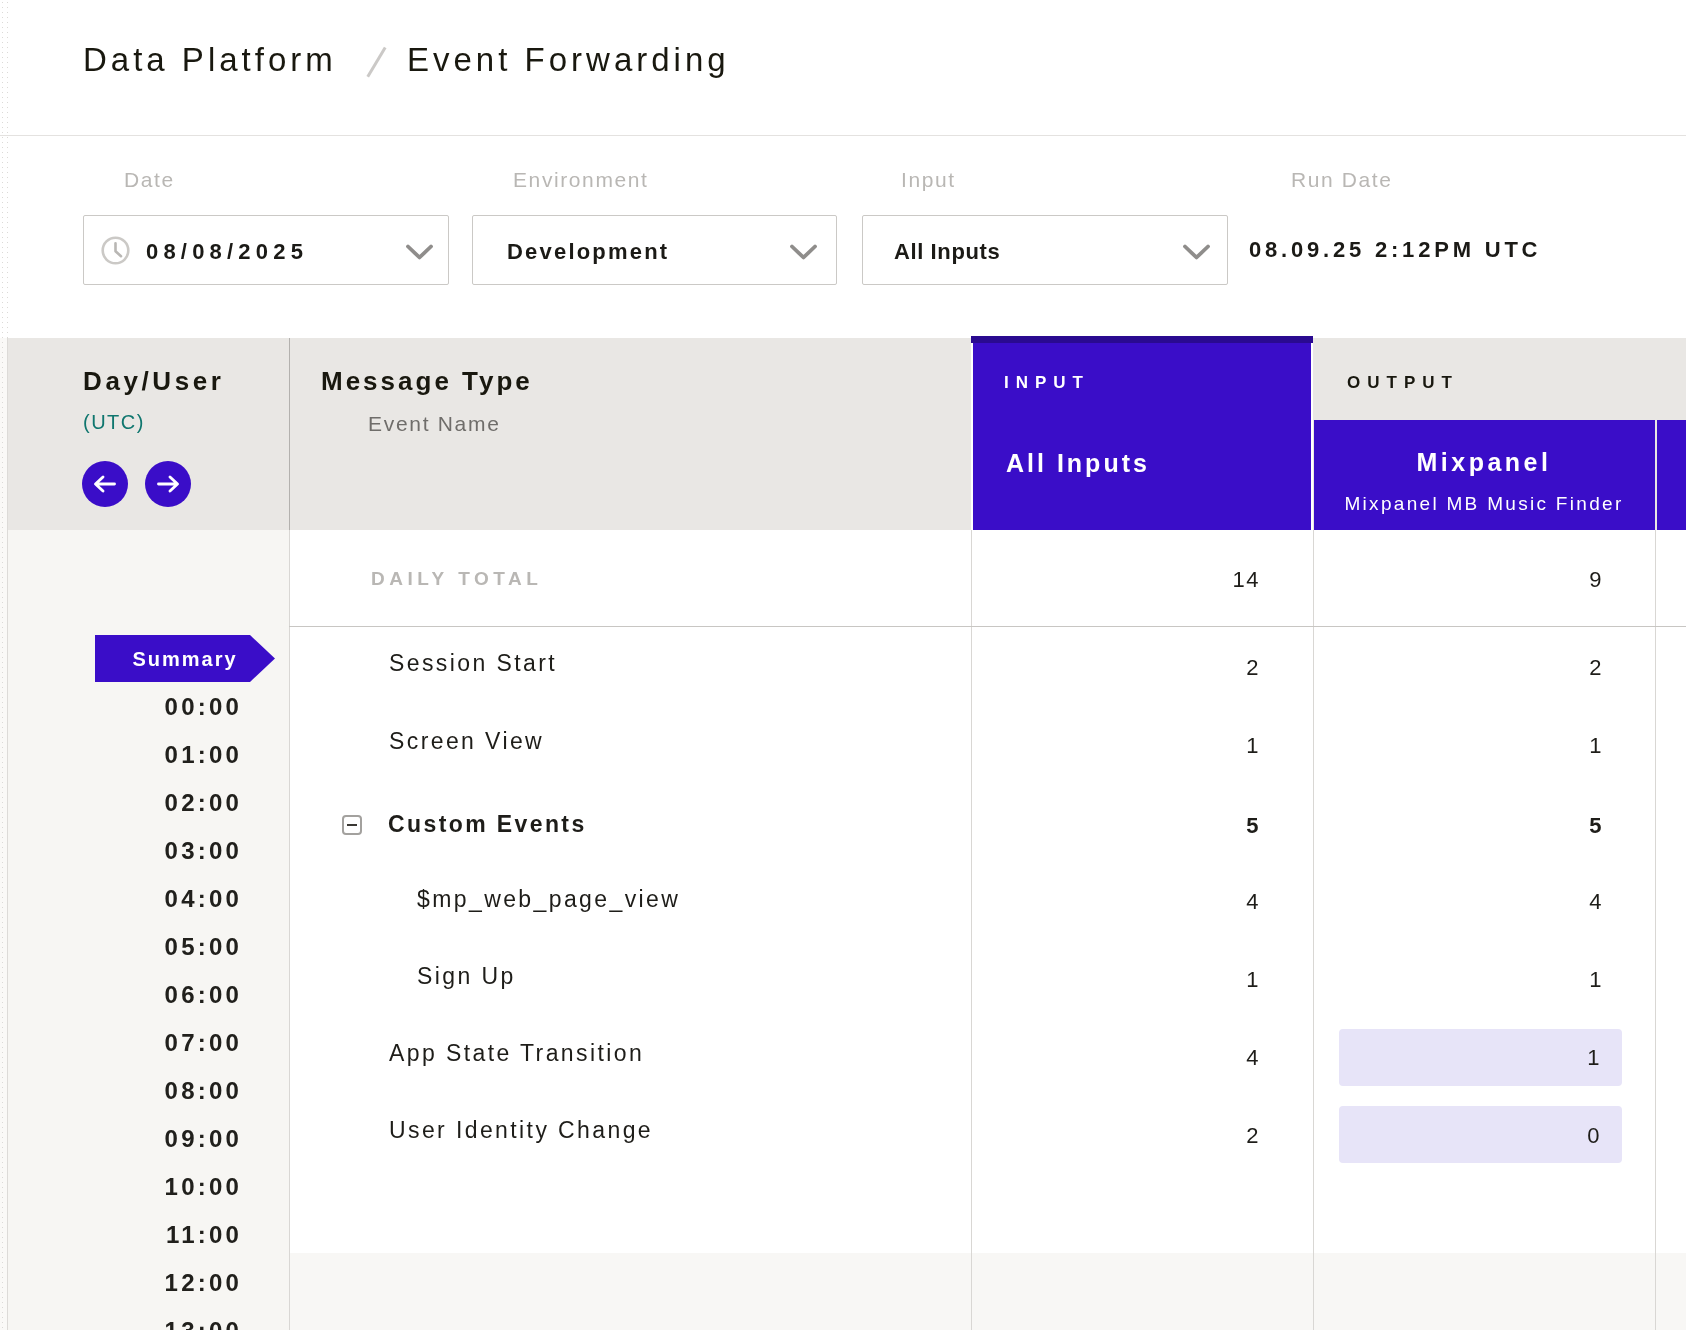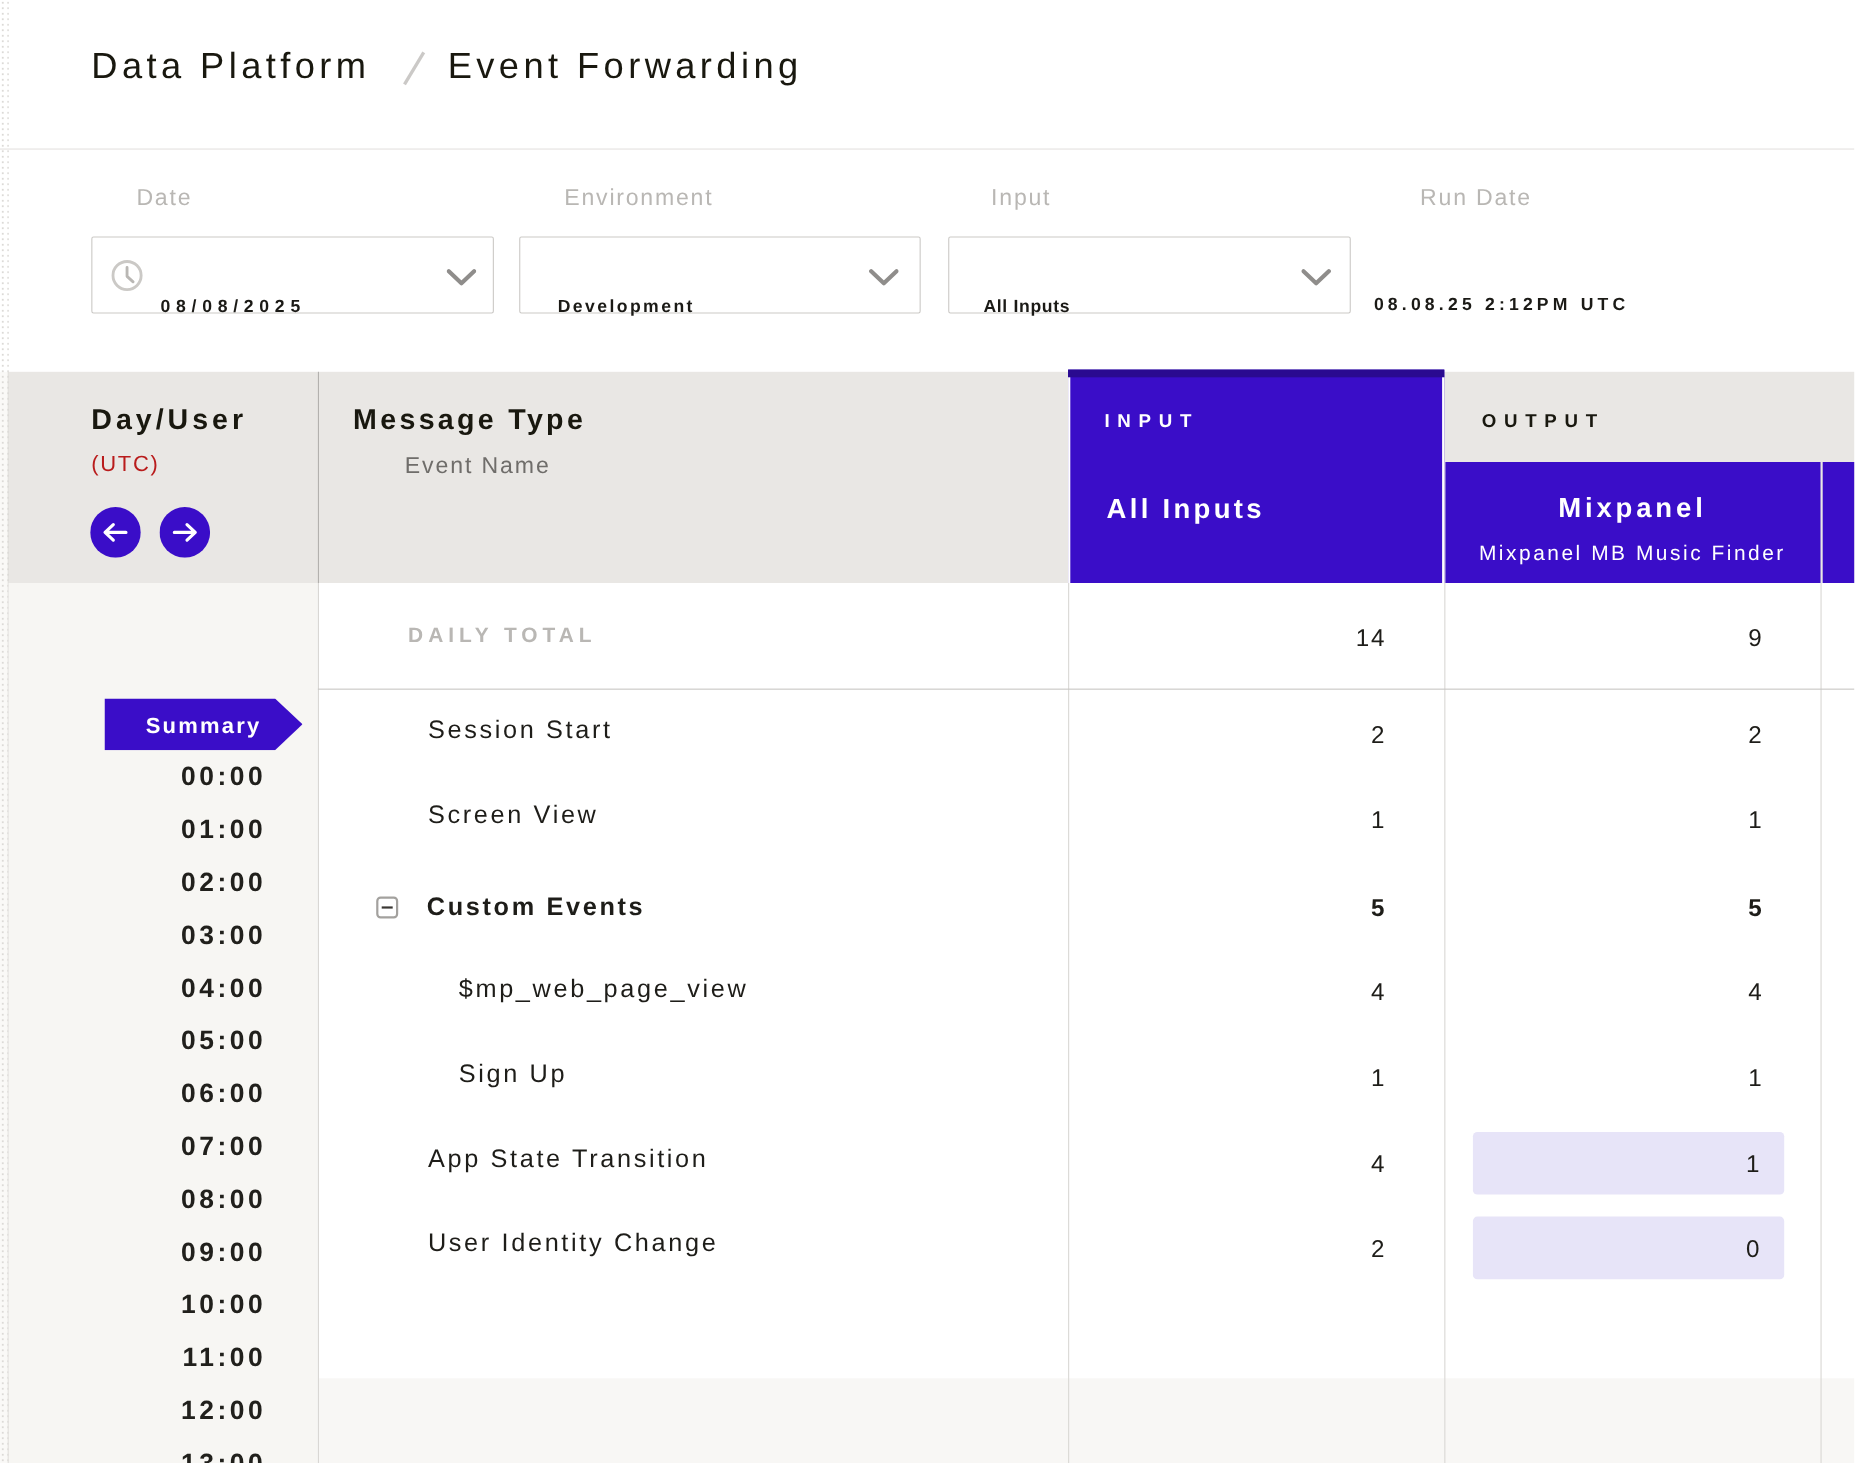--- a/index.html
+++ b/index.html
@@ -8,21 +8,21 @@
   .page { position:relative; width:1686px; height:1330px; overflow:hidden; background:#fff; }
   .abs { position:absolute; }
 
   
   .topbar { position:absolute; left:0; top:0; width:1686px; height:136px; background:#fff; border-bottom:1px solid #e4e2e0; }
   .crumb { position:absolute; top:41px; font-size:33px; color:#19180f; letter-spacing:4px; }
 
   
   .flabel { position:absolute; top:168px; font-size:21px; color:#b9b7b4; letter-spacing:1.6px;margin-left:41px; }
   .fbox { position:absolute; top:215px; height:70px; background:#fff; border:1px solid #cbc9c6; border-radius:2px; }
-  .fval { font-size:16px; font-weight:bold; color:#1b1a16; letter-spacing:2.2px;margin-top:32px; }
+  .fval { font-size:22px; font-weight:bold; color:#1b1a16; letter-spacing:2.2px; }
   .chev { position:absolute; top:28px; }
 
   
   .thead { position:absolute; left:8px; top:338px; width:1678px; height:192px; background:#e9e7e4; }
   .colline { position:absolute; left:289px; top:338px; width:1px; height:192px; background:#b3b1ae; }
   .colline2 { position:absolute; left:289px; top:530px; width:1px; height:800px; background:#d9d7d4; }
 
   .inputbox { position:absolute; left:971px; top:336px; width:342px; height:194px; background:#3a0dc8; }
   .inputstrip { position:absolute; left:971px; top:336px; width:342px; height:7px; background:#2a0a90; }
   .wedge { position:absolute; top:343px; width:2px; height:187px; background:#fff; }
@@ -80,27 +80,27 @@
       </svg>
   </div>
 
   <div class="fbox" style="left:862px; width:366px;">
     <div class="fval abs" style="left:31px; top:23px; letter-spacing:0.6px;">All Inputs</div>
     <svg class="chev" style="left:320px;" width="27" height="17" viewBox="0 0 27 17">
         <path d="M2 2.5 L13.5 13.5 L25 2.5" fill="none" stroke="#8f8d8b" stroke-width="3.8" stroke-linecap="round" stroke-linejoin="round"></path>
       </svg>
   </div>
 
-  <div class="fval abs" style="left:1249px; top:237px; letter-spacing:3.8px;">08.08.25 2:12PM UTC</div>
+  <div class="fval abs" style="left:1249px; top:237px; letter-spacing:3.8px;">08.09.25 2:12PM UTC</div>
 
   <div class="thead"></div>
   <div class="leftstrip"></div>
   <div class="dots"></div>
   <div class="abs" style="left:83px; top:366px; font-size:26px; font-weight:bold; color:#19180f; letter-spacing:3.6px;">Day/User</div>
-  <div class="abs" style="left:83px; top:411px; font-size:20px; color:#b91c1c; letter-spacing:1.5px;">(UTC)</div>
+  <div class="abs" style="left:83px; top:411px; font-size:20px; color:#0f766e; letter-spacing:1.5px;">(UTC)</div>
 
   <svg class="abs" style="left:82px; top:461px;" width="46" height="46" viewBox="0 0 46 46">
     <circle cx="23" cy="23" r="23" fill="#3a0dc8"></circle>
     <path d="M32.5 23 L14 23 M21 16 L13.5 23 L21 30" fill="none" stroke="#fff" stroke-width="2.9" stroke-linecap="round" stroke-linejoin="round"></path>
   </svg>
   <svg class="abs" style="left:145px; top:461px;" width="46" height="46" viewBox="0 0 46 46">
     <circle cx="23" cy="23" r="23" fill="#3a0dc8"></circle>
     <path d="M13.5 23 L32 23 M25 16 L32.5 23 L25 30" fill="none" stroke="#fff" stroke-width="2.9" stroke-linecap="round" stroke-linejoin="round"></path>
   </svg>
 

